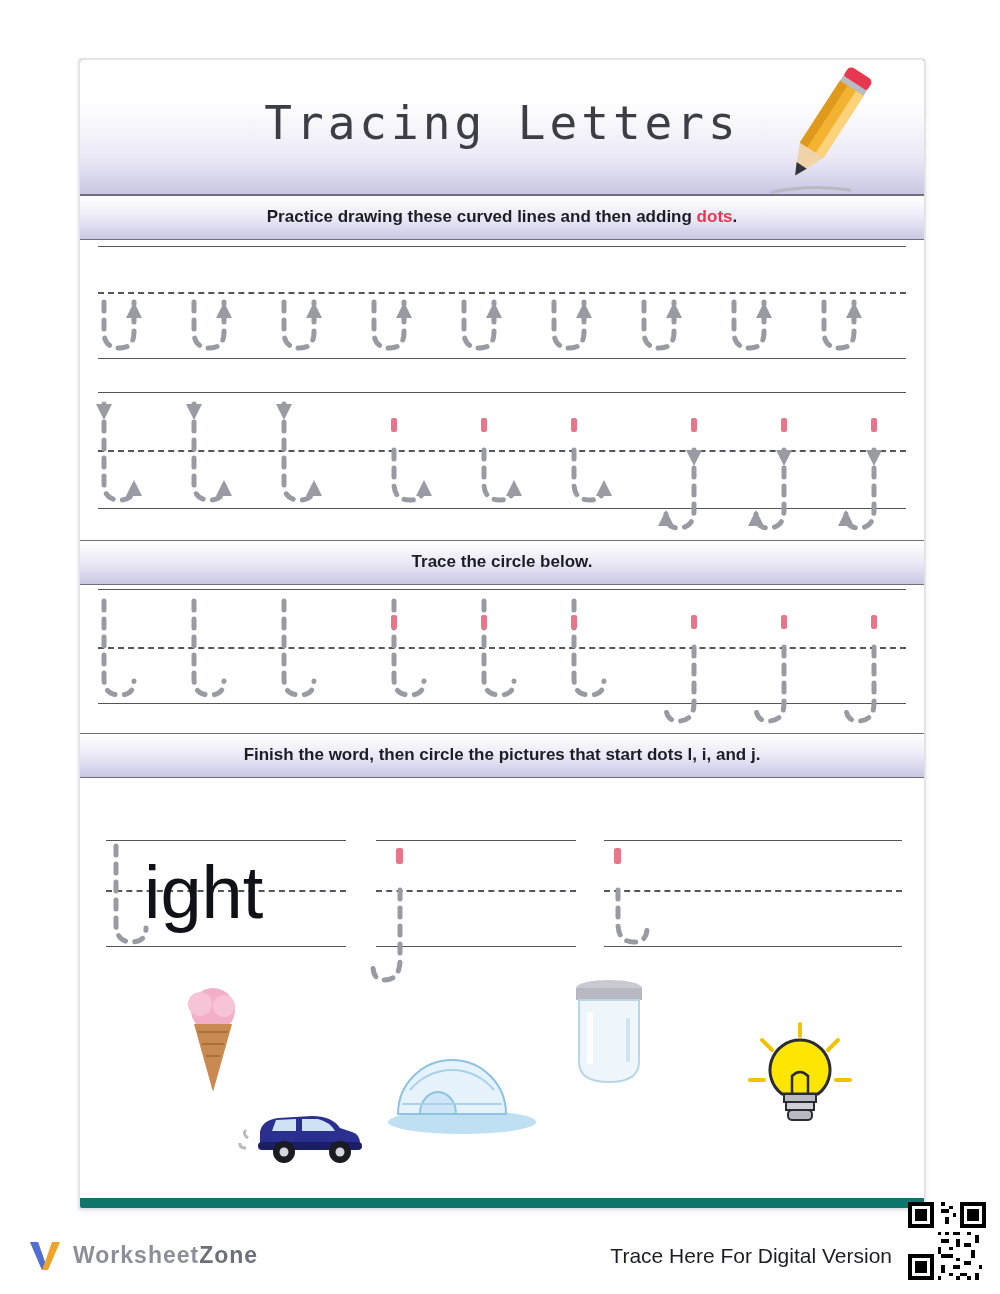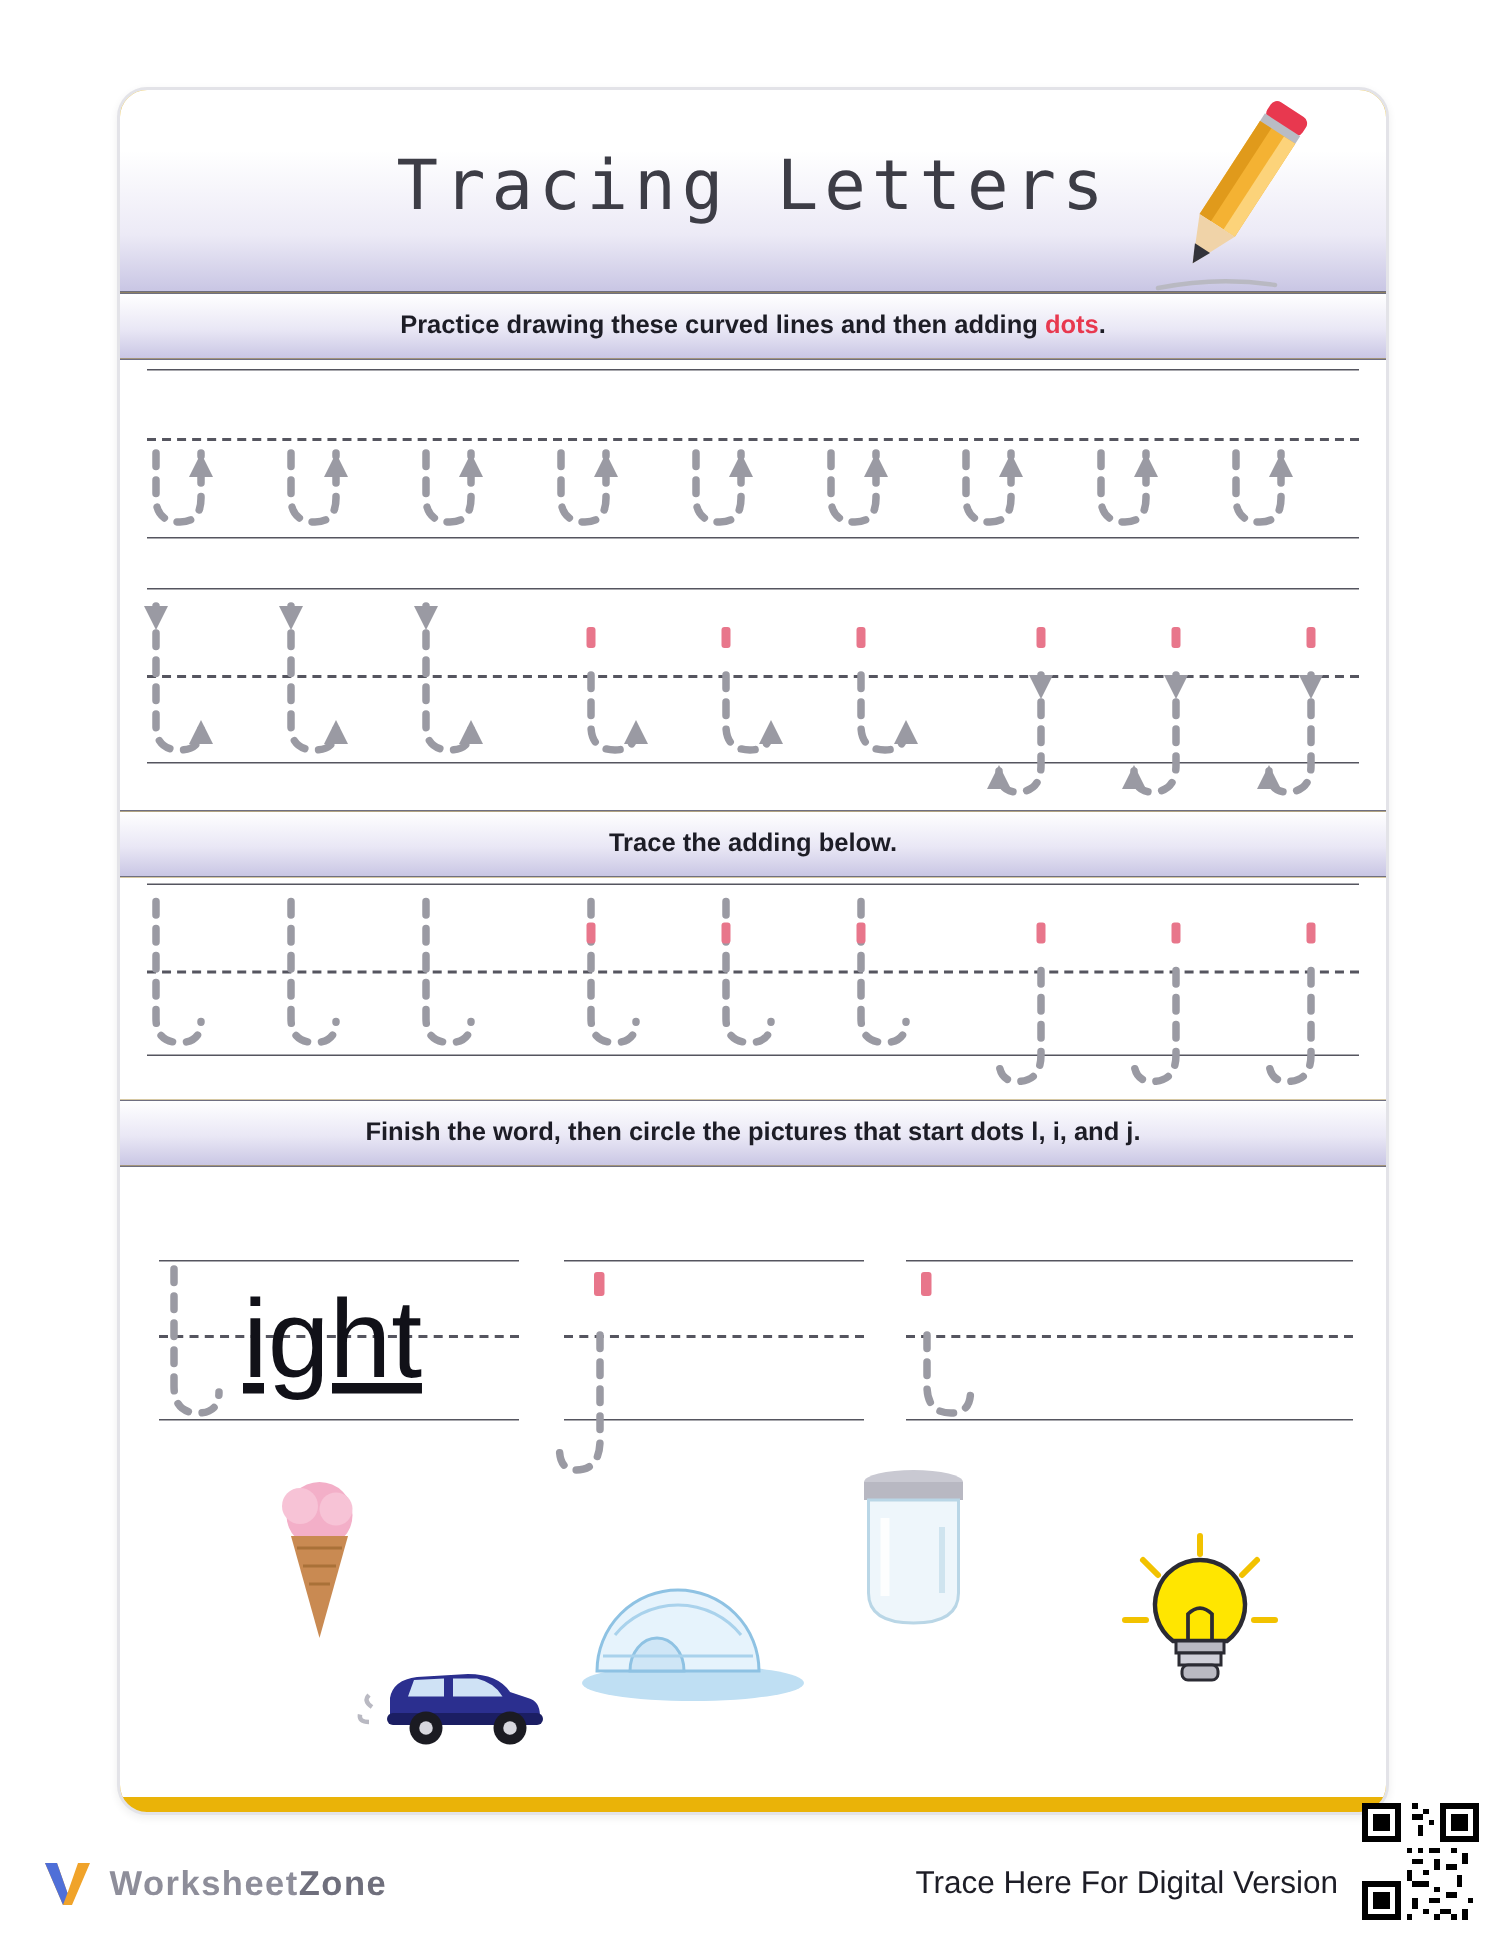--- a/index.html
+++ b/index.html
@@ -7,23 +7,23 @@
     width:1000px;height:1294px;
     background:#ffffff;
     font-family:"Liberation Sans", sans-serif;
     position:relative;
     overflow:hidden;
   }
   .sheet{
     position:absolute;
     left:78px;top:58px;
     width:844px;height:1148px;
-    background:#eab308;
+    background:#0f766e;
     border:2px solid #e3e3e8;
-    border-radius:20px;
+    border-radius:4px;
     box-shadow:0 2px 6px rgba(0,0,0,0.07);
     overflow:hidden;
   }
   
   .title-band{
     position:relative;
     height:134px;
     background:linear-gradient(to bottom,#ffffff 0%,#ffffff 30%,#eceaf6 72%,#c9c6e4 100%);
     border-bottom:1px solid #6f6f80;
   }
@@ -192,21 +192,21 @@
         <rect x="401" y="30" width="6" height="14" rx="2"></rect>
         <rect x="491" y="30" width="6" height="14" rx="2"></rect>
         <rect x="611" y="30" width="6" height="14" rx="2"></rect>
         <rect x="701" y="30" width="6" height="14" rx="2"></rect>
         <rect x="791" y="30" width="6" height="14" rx="2"></rect>
       </g>
     </svg>
   </div>
 
   <div class="band">
-    <span>Trace the adding below.</span>
+    <span>Trace the circle below.</span>
   </div>
 
   <div class="rowzone" style="height:148px;">
     <div class="rule" style="top:4px;"></div>
     <div class="rule dashed" style="top:62px;"></div>
     <div class="rule" style="top:118px;"></div>
     <svg class="glyphrow" viewBox="0 0 844 148" preserveAspectRatio="none">
       <g stroke="#9a9aa3" stroke-width="5" fill="none" stroke-linecap="round" stroke-dasharray="9 9">
         <path d="M24 16 L24 94 Q24 110 40 110 Q54 110 54 96"></path>
         <path d="M114 16 L114 94 Q114 110 130 110 Q144 110 144 96"></path>
@@ -234,21 +234,21 @@
   </div>
 
   <div class="wordzone">
 
     <div class="wline" style="left:26px;top:62px;width:240px;"></div>
     <div class="wline dash" style="left:26px;top:112px;width:240px;"></div>
     <div class="wline" style="left:26px;top:168px;width:240px;"></div>
     <svg style="position:absolute;left:22px;top:58px;width:60px;height:120px;" viewBox="0 0 60 120">
       <path d="M14 10 L14 88 Q14 106 30 106 Q44 106 44 92" stroke="#9a9aa3" stroke-width="5" fill="none" stroke-linecap="round" stroke-dasharray="9 9"></path>
     </svg>
-    <div class="word" style="left:82px;top:72px;text-decoration:underline;">ight</div>
+    <div class="word" style="left:64px;top:72px;">ight</div>
 
     <div class="wline" style="left:296px;top:62px;width:200px;"></div>
     <div class="wline dash" style="left:296px;top:112px;width:200px;"></div>
     <div class="wline" style="left:296px;top:168px;width:200px;"></div>
     <svg style="position:absolute;left:292px;top:58px;width:70px;height:160px;" viewBox="0 0 70 160">
       <rect x="24" y="12" width="7" height="16" rx="2" fill="#e8768b"></rect>
       <path d="M28 54 L28 124 Q28 144 12 144 Q1 144 1 130" stroke="#9a9aa3" stroke-width="5" fill="none" stroke-linecap="round" stroke-dasharray="9 9"></path>
     </svg>
 
     <div class="wline" style="left:524px;top:62px;width:298px;"></div>

